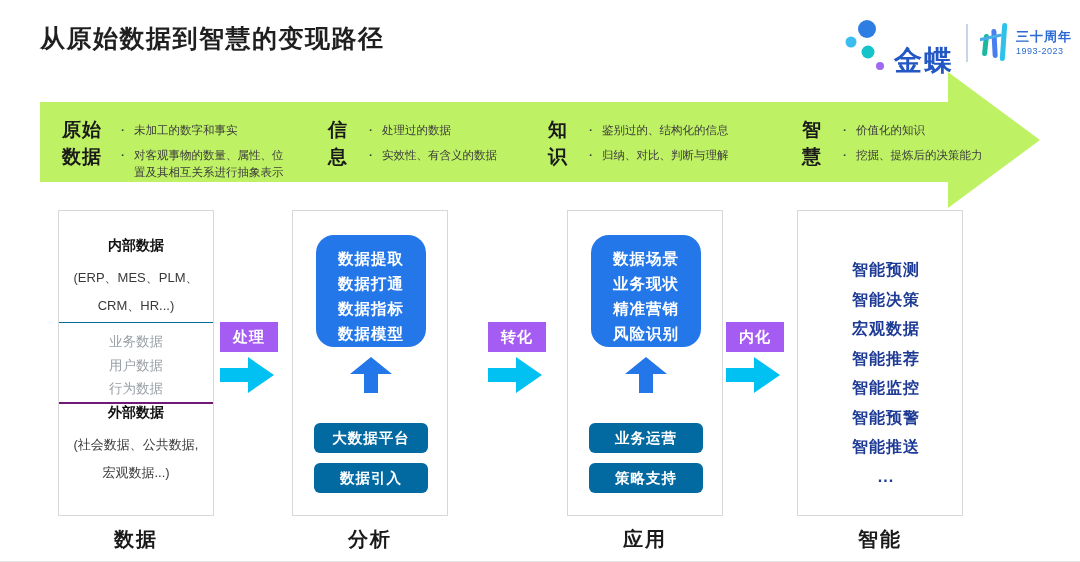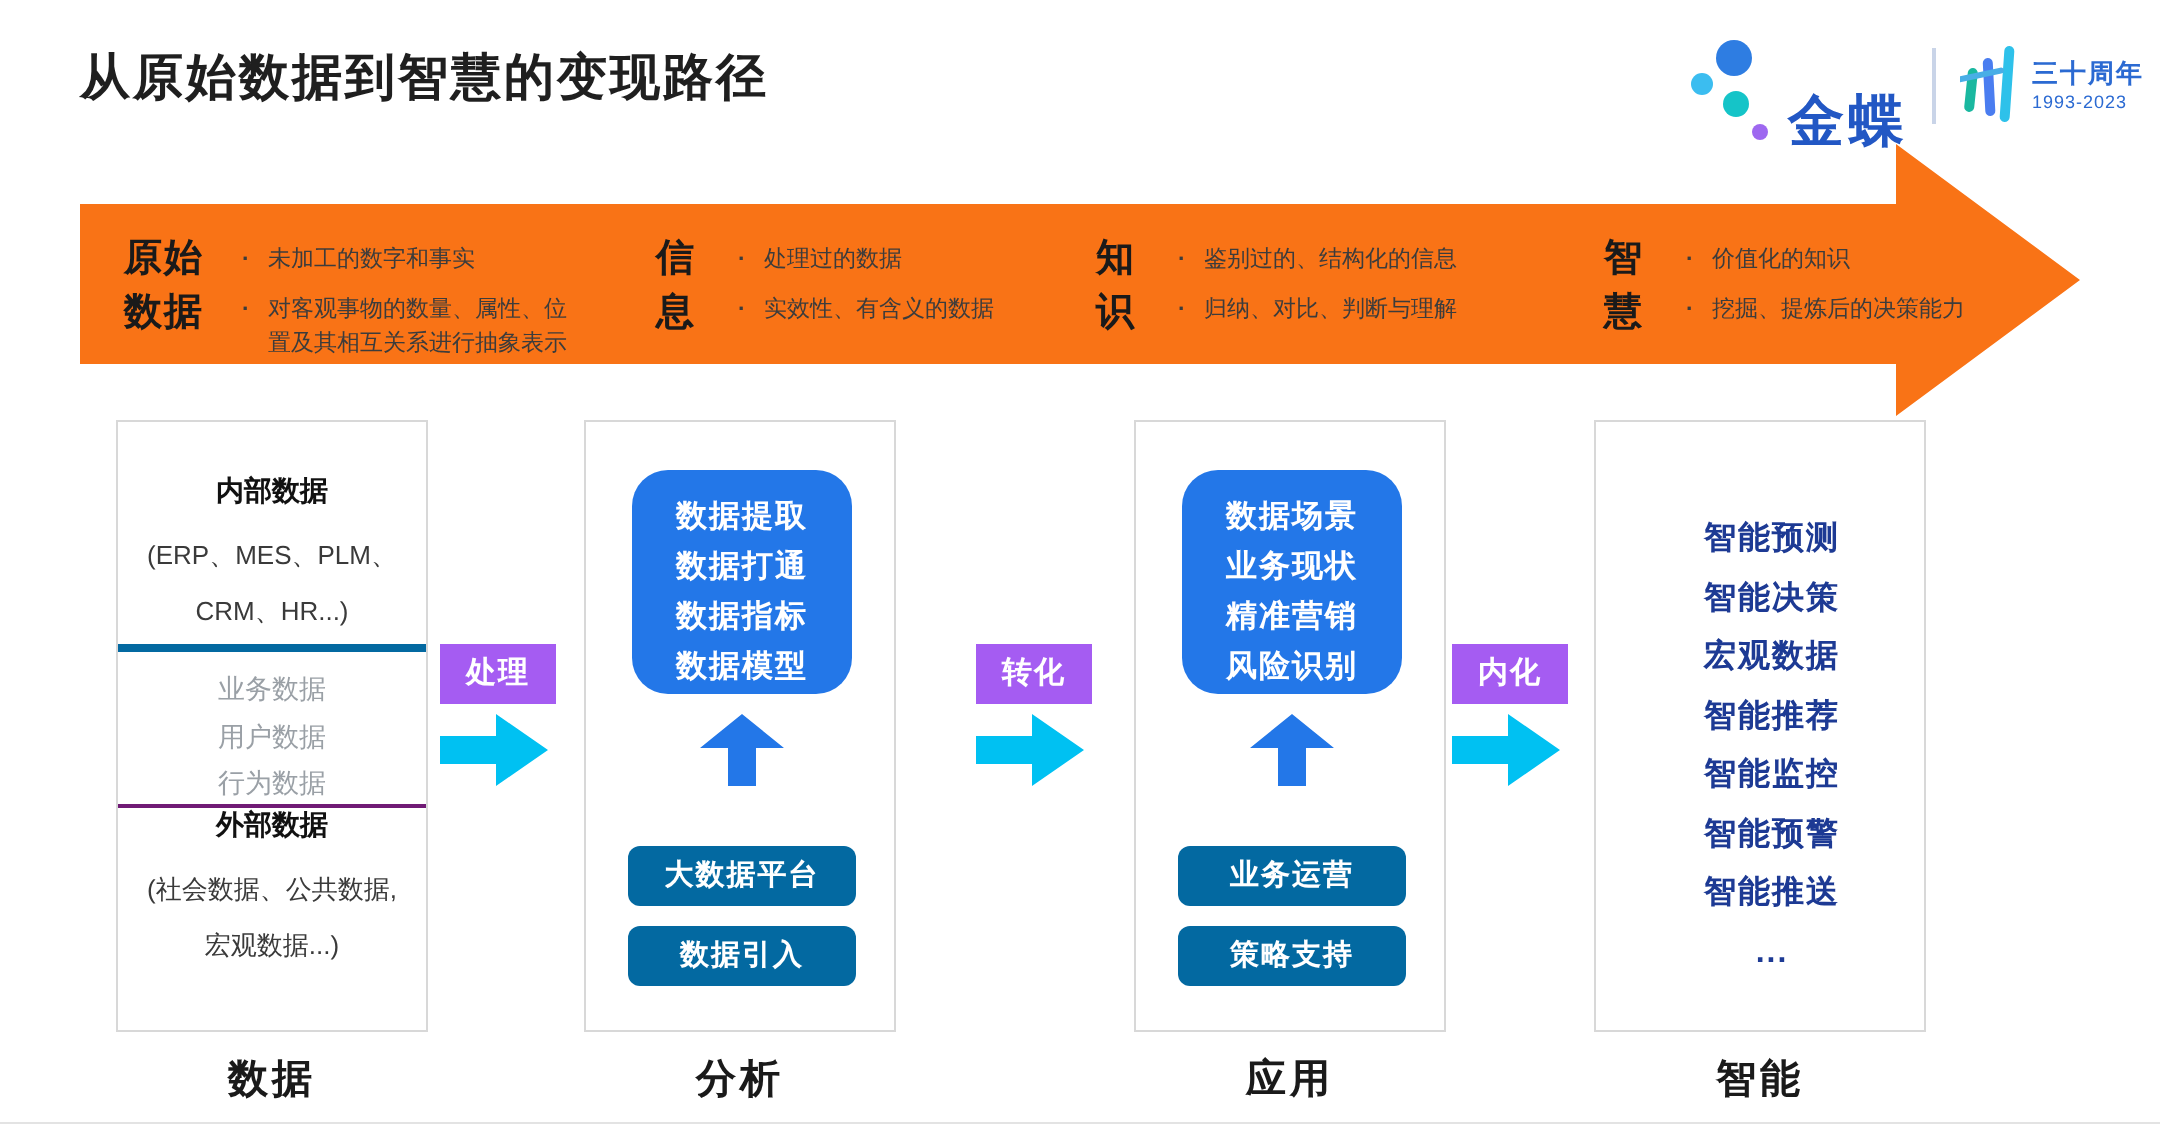--- a/index.html
+++ b/index.html
@@ -12,21 +12,21 @@
   .page-title { position:absolute; left:40px; top:22px; font-size:25px; font-weight:700;
                 color:#1f1f1f; letter-spacing:1.5px; }
   .logo { position:absolute; left:842px; top:14px; height:58px; display:flex; align-items:center; }
   .brand-text { font-size:28px; font-weight:700; color:#2257c4; letter-spacing:2px; margin-left:6px;margin-top:35px; }
   .logo-divider { width:2px; height:38px; background:#c9d4e8; margin:0 12px; }
   .anniv-block { margin-left:6px; line-height:1.25; }
   .anniv-title { font-size:13px; font-weight:700; color:#2b6ad2; letter-spacing:1px; }
   .anniv-years { font-size:9px; color:#2b6ad2; letter-spacing:0.5px; }
 
   
-  .banner { position:absolute; left:40px; top:72px; width:1000px; height:136px; background:#f97316;
+  .banner { position:absolute; left:40px; top:72px; width:1000px; height:136px; background:#bef264;
             clip-path:polygon(0 30px,908px 30px,908px 0,1000px 68px,908px 136px,908px 110px,0 110px); }
   .stage { position:absolute; top:44px; display:flex; align-items:flex-start; }
   .stage-heading { font-size:19px; font-weight:700; color:#1a1a1a; line-height:27px; letter-spacing:1px; }
   .stage ul { list-style:none; padding:6px 0 0 16px; }
   .stage li { position:relative; font-size:11.5px; color:#3c3c3c; line-height:17px; margin-bottom:8px; }
   .stage li::before { content:"·"; position:absolute; left:-13px; top:0; color:#3c3c3c; font-weight:700; }
   .stage1 { left:22px; }  .stage1 ul { margin-left:16px; } .stage1 li { width:152px; }
   .stage2 { left:288px; } .stage2 li { width:170px; }
   .stage3 { left:508px; } .stage3 li { width:180px; }
   .stage4 { left:762px; } .stage4 li { width:165px; }
@@ -34,21 +34,21 @@
 
   
   .box { position:absolute; top:210px; height:306px; background:#fff; border:1px solid #d8d8d8; }
   .box-data { left:58px; width:156px; }
   .box-analysis { left:292px; width:156px; }
   .box-application { left:567px; width:156px; }
   .box-intelligence { left:797px; width:166px;padding-left:12px; }
 
   .sec { text-align:center; }
   .sec1 { height:111px; padding-top:26px; }
-  .sec2 { height:80px; border-top:4px solid #0369a1; padding-top:7px; }
+  .sec2 { height:80px; border-top:1px solid #0369a1; padding-top:7px; }
   .sec3 { height:113px; border-top:2px solid #701a75; }
   .sec-title { font-size:14px; font-weight:700; color:#111; margin-bottom:9px; }
   .sec-detail { font-size:13px; color:#3a3a3a; line-height:28px; }
   .gray-item { font-size:13.5px; color:#9aa0a6; line-height:23.5px; }
 
   .core-box { position:absolute; left:23px; top:24px; width:110px; height:112px; background:#2377e8;
               border-radius:18px; color:#fff; font-size:15.5px; font-weight:700; text-align:center;
               padding-top:11px; line-height:25px; letter-spacing:1px; }
   .up-arrow { position:absolute; left:57px; top:146px; width:42px; height:36px; background:#2377e8;
               clip-path:polygon(21px 0,42px 17px,28px 17px,28px 36px,14px 36px,14px 17px,0 17px); }

